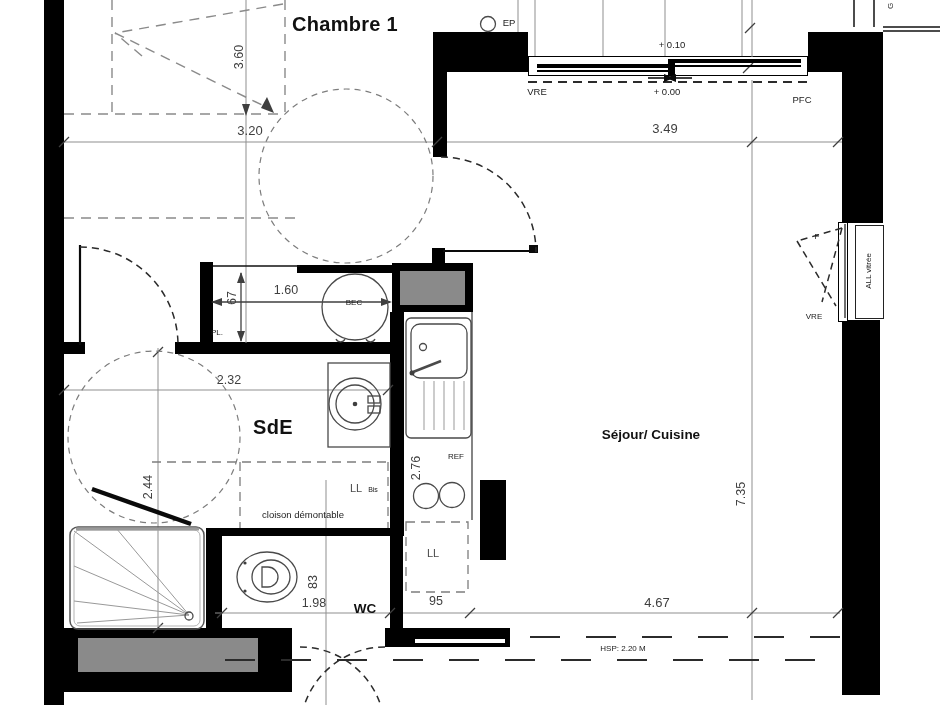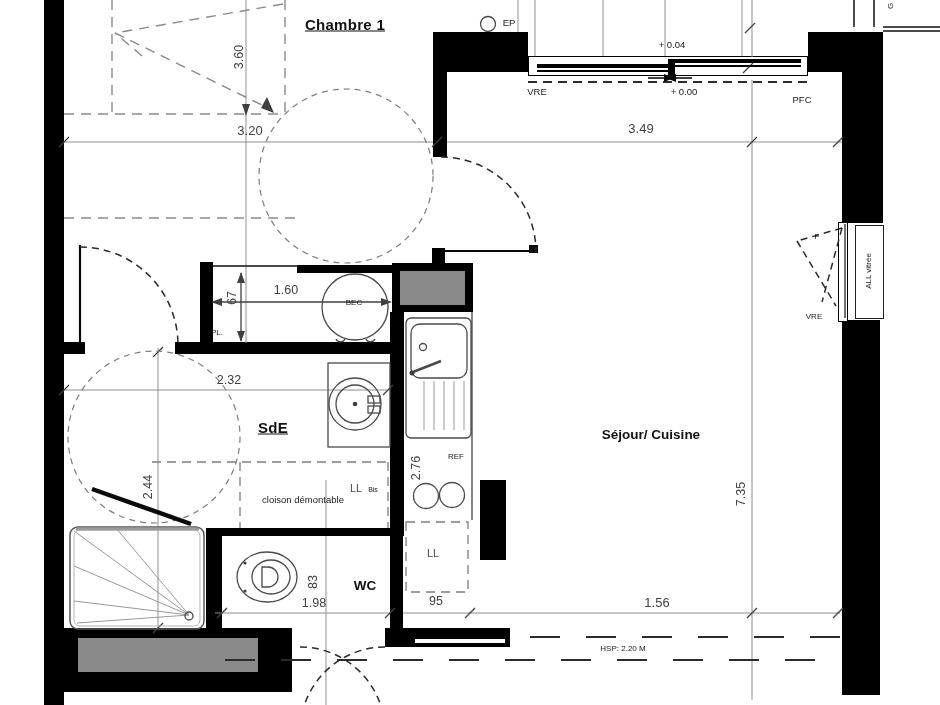--- a/index.html
+++ b/index.html
@@ -4,21 +4,21 @@
 <style>
   html,body{margin:0;padding:0;background:#fff;}
   #canvas{position:relative;width:940px;height:705px;background:#fff;overflow:hidden;
           font-family:"Liberation Sans",sans-serif;}
   .wall{position:absolute;background:var(--wall,#000);}
   .shaft{position:absolute;background:var(--shaft,#8a8a8a);}
   .whitebox{position:absolute;background:#fff;}
   svg.linework{position:absolute;left:0;top:0;pointer-events:none;}
   .lbl{position:absolute;transform:translate(-50%,-50%);white-space:nowrap;line-height:1;}
   .rot{transform:translate(-50%,-50%) rotate(-90deg);}
-  .room{font-weight:bold;font-size:15px;color:var(--label,#111);letter-spacing:.3px;text-decoration:underline;}
+  .room{font-weight:bold;font-size:20px;color:var(--label,#111);letter-spacing:.3px;}
   .room-sm{font-weight:bold;font-size:13.5px;color:var(--label,#111);}
   .dim{font-size:12.5px;color:var(--dim-text,#3f3f3f);}
   .dim-lg{font-size:13px;color:var(--dim-text,#3f3f3f);}
   .fixlbl{font-size:11px;color:#4a4a4a;text-align:center;}
   .tag{font-size:8px;color:#1a1a1a;}
   .tag-md{font-size:9.5px;color:#1a1a1a;}
   .tag-sm{font-size:7px;color:#1a1a1a;}
   
   .dimline{stroke:var(--dim-line,#8f8f8f);stroke-width:1;}
   .tick{stroke:#3f3f3f;stroke-width:1.3;}
@@ -238,48 +238,48 @@
       <circle class="fix" cx="189" cy="616" r="4"></circle>
       <line x1="92" y1="489" x2="191" y2="524" stroke="#0a0a0a" stroke-width="4.5"></line>
     </g>
 
     <line x1="213" y1="266" x2="300" y2="266" stroke="#111" stroke-width="1.5"></line>
     <line x1="845" y1="224" x2="845" y2="318" stroke="#111" stroke-width="1.2"></line>
   </svg>
 
   <div class="lbl room" style="left:345px;top:24px">Chambre 1</div>
   <div class="lbl room" style="left:273px;top:427px">SdE</div>
-  <div class="lbl room-sm" style="left:365px;top:586px">WC</div>
+  <div class="lbl room-sm" style="left:365px;top:609px">WC</div>
   <div class="lbl room-sm" style="left:651px;top:435px">Séjour/ Cuisine</div>
 
   <div class="lbl dim rot" style="left:239px;top:57px">3.60</div>
   <div class="lbl dim-lg" style="left:250px;top:130px">3.20</div>
-  <div class="lbl dim-lg" style="left:641px;top:128px">3.49</div>
+  <div class="lbl dim-lg" style="left:665px;top:128px">3.49</div>
   <div class="lbl dim" style="left:286px;top:290px">1.60</div>
   <div class="lbl dim rot" style="left:232px;top:298px">67</div>
   <div class="lbl dim" style="left:229px;top:380px">2.32</div>
   <div class="lbl dim rot" style="left:148px;top:487px">2.44</div>
   <div class="lbl dim rot" style="left:416px;top:468px">2.76</div>
   <div class="lbl dim rot" style="left:741px;top:494px">7.35</div>
   <div class="lbl dim rot" style="left:313px;top:582px">83</div>
   <div class="lbl dim" style="left:314px;top:603px">1.98</div>
   <div class="lbl dim" style="left:436px;top:601px">95</div>
-  <div class="lbl dim-lg" style="left:657px;top:602px">1.56</div>
+  <div class="lbl dim-lg" style="left:657px;top:602px">4.67</div>
 
   <div class="lbl tag-md" style="left:509px;top:23px">EP</div>
   <div class="lbl tag-md" style="left:537px;top:92px">VRE</div>
-  <div class="lbl tag-md" style="left:684px;top:92px">+ 0.00</div>
-  <div class="lbl tag-md" style="left:672px;top:45px">+ 0.04</div>
+  <div class="lbl tag-md" style="left:667px;top:92px">+ 0.00</div>
+  <div class="lbl tag-md" style="left:672px;top:45px">+ 0.10</div>
   <div class="lbl tag-md" style="left:802px;top:100px">PFC</div>
   <div class="lbl tag" style="left:817px;top:237px">F</div>
   <div class="lbl tag" style="left:814px;top:317px">VRE</div>
   <div class="lbl tag rot" style="left:869px;top:271px">ALL vitrée</div>
   <div class="lbl tag rot" style="left:891px;top:6px">G</div>
   <div class="lbl tag" style="left:354px;top:303px">BEC</div>
   <div class="lbl tag" style="left:217px;top:333px">PL.</div>
   <div class="lbl tag" style="left:456px;top:457px">REF</div>
   <div class="lbl fixlbl" style="left:433px;top:553px">LL</div>
   <div class="lbl fixlbl" style="left:356px;top:488px">LL</div>
   <div class="lbl tag-sm" style="left:373px;top:489px">Bis</div>
-  <div class="lbl tag-md" style="left:303px;top:500px">cloison démontable</div>
+  <div class="lbl tag-md" style="left:303px;top:515px">cloison démontable</div>
   <div class="lbl tag" style="left:623px;top:649px">HSP: 2.20 M</div>
 
 </div>
 
 </body></html>

